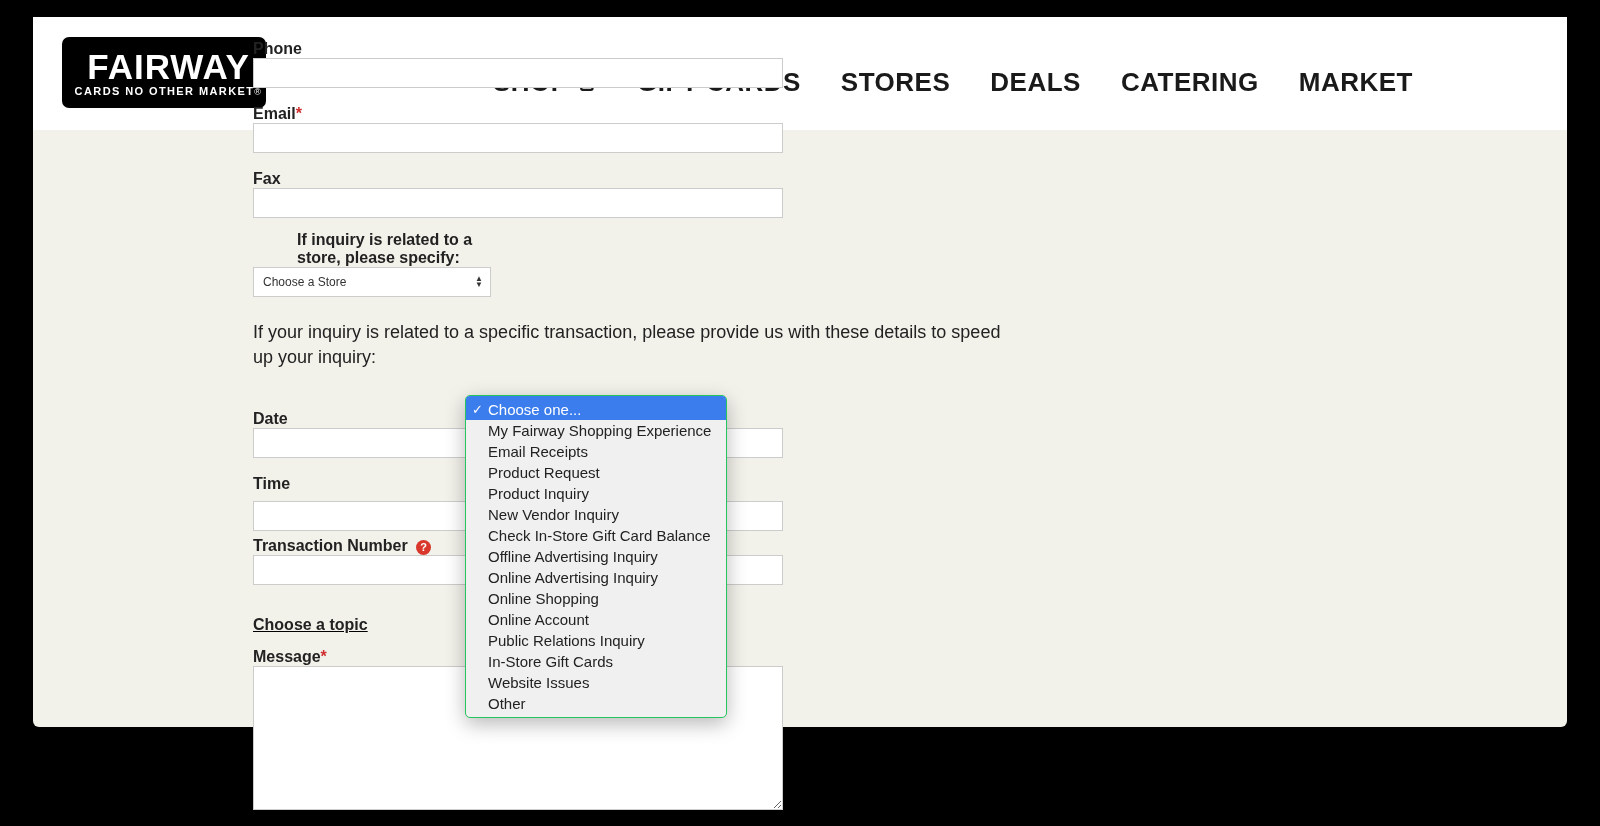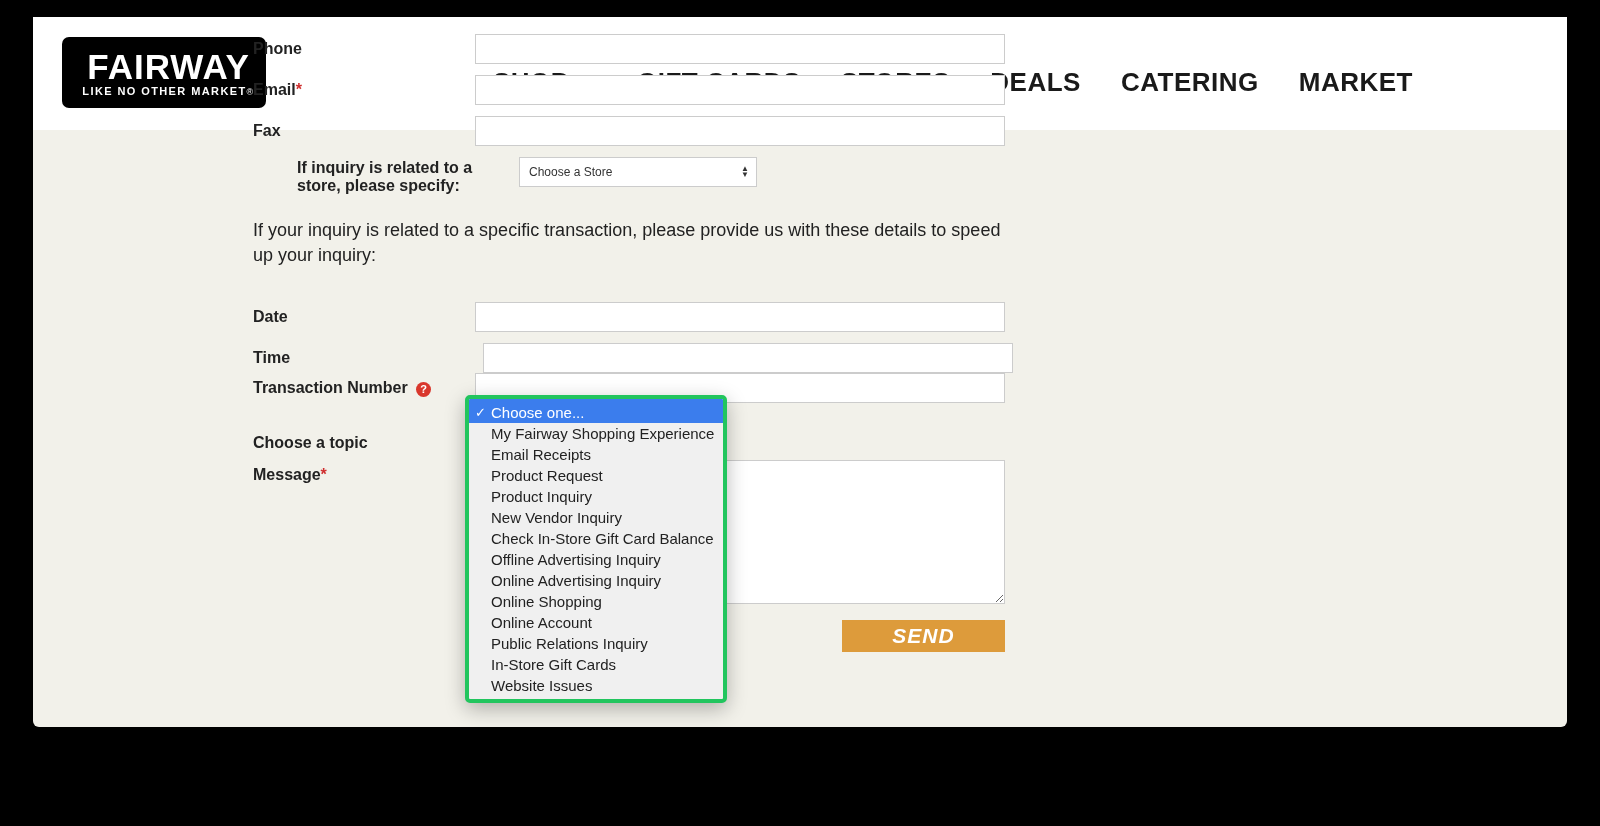--- a/index.html
+++ b/index.html
@@ -77,20 +77,21 @@
 
 .form-area {
   position: absolute;
   top: 0;
   left: 220px;
   right: 260px;
 }
 .form-row {
   display: flex;
   align-items: flex-start;
+  flex-direction: column;
 }
 .form-label {
   width: 222px;
   font-size: 16px;
   color: #222;
   font-weight: 600;
   padding-top: 6px;
 }
 .form-label .req { color: #cf2e2e; font-weight: 600; }
 .form-label .help {
@@ -164,21 +165,21 @@
   display: flex;
   align-items: center;
   justify-content: center;
   cursor: pointer;
   text-align: right;
 }
 .dropdown-panel {
   position: absolute;
   width: 262px;
   background: #f0f0f0;
-  border: 4px solid #22c55e;
+  border: 1px solid #22c55e;
   border-radius: 5px;
   box-shadow: 0 6px 20px rgba(0,0,0,0.28);
   overflow: hidden;
 }
 .dropdown-item {
   font-size: 15px;
   color: #222;
   padding: 1px 8px 1px 22px;
   cursor: pointer;
   line-height: 19px;
@@ -199,21 +200,21 @@
 </style>
 </head>
 <body>
 
 <div class="outer-frame">
   <div class="top-strip"></div>
 
   <div class="logo">
     <div class="logo-main">FAIRWAY</div>
     <div class="logo-sub">
-      <span>LIKE NO OTHER MARKET</span><span class="reg">®</span>
+      <span>CARDS NO OTHER MARKET</span><span class="reg">®</span>
     </div>
   </div>
 
   <div class="nav">
     <div class="nav-item">
       <span>SHOP</span>
       <svg width="18" height="18" viewBox="0 0 24 24" fill="none" stroke="#1a1a1a" stroke-width="3">
         <path d="M18 13v6a2 2 0 0 1-2 2H5a2 2 0 0 1-2-2V8a2 2 0 0 1 2-2h6"></path>
         <polyline points="15 3 21 3 21 9"></polyline>
         <line x1="10" y1="14" x2="21" y2="3"></line>
@@ -266,21 +267,21 @@
     </div>
 
     <div class="form-row" style="margin-top:0;">
       <div class="form-label">
         <span>Transaction Number</span>
         <span class="help">?</span>
       </div>
       <input class="text-input" style="">
     </div>
 
-    <div class="form-row" style="margin-top:25px;">
+    <div class="form-row" style="margin-top:25px;text-decoration:underline;">
       <div class="form-label">Choose a topic</div>
     </div>
 
     <div class="form-row" style="margin-top:8px;">
       <div class="form-label">
         <span>Message</span><span class="req">*</span>
       </div>
       <textarea class="textarea" style=""></textarea>
     </div>
 
@@ -301,15 +302,16 @@
       <div class="dropdown-item">Product Inquiry</div>
       <div class="dropdown-item">New Vendor Inquiry</div>
       <div class="dropdown-item">Check In-Store Gift Card Balance</div>
       <div class="dropdown-item">Offline Advertising Inquiry</div>
       <div class="dropdown-item">Online Advertising Inquiry</div>
       <div class="dropdown-item">Online Shopping</div>
       <div class="dropdown-item">Online Account</div>
       <div class="dropdown-item">Public Relations Inquiry</div>
       <div class="dropdown-item">In-Store Gift Cards</div>
       <div class="dropdown-item">Website Issues</div>
+      <div class="dropdown-item">Other</div>
     </div>
 
 </div>
 
 </body></html>

